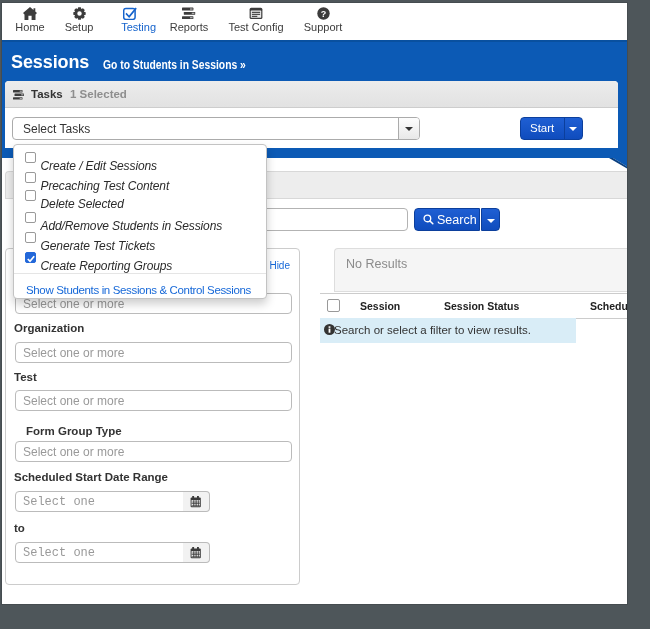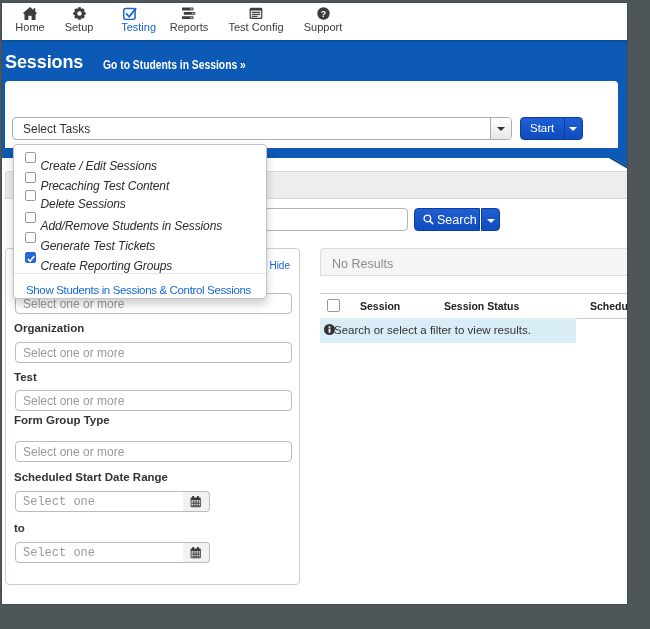--- a/index.html
+++ b/index.html
@@ -11,29 +11,29 @@
 
 .navitem { position:absolute; top:3px; text-align:center; color:#444; }
 .navitem .ic { height:13px; margin-bottom:2px; }
 .navitem .lb { font-size:11px; color:#3c3c3c; }
 .navitem.active .lb { color:#1563cc;text-align:right; }
 
 
 #ribbon { position:absolute; left:0; top:37px; width:625px; height:118px; background:#0c5ab5; border-top:2px solid #09509f; }
 #fold { position:absolute; left:0; top:155px; width:625px; height:12px; }
 
-#sessTitle { position:absolute; left:3px; top:49px; color:#fff; font-size:18px; font-weight:bold; letter-spacing:-0.1px; }
+#sessTitle { position:absolute; left:9px; top:49px; color:#fff; font-size:18px; font-weight:bold; letter-spacing:-0.1px; }
 #gotoLink { position:absolute; left:101px; top:55px; color:#fff; font-size:12px; font-weight:bold; transform:scaleX(.86); transform-origin:0 0; }
 
 
 #taskPanel { position:absolute; left:3px; top:78px; width:613px; height:67px; background:#fff; border-radius:4px 4px 0 0; }
 #taskHead { position:absolute; left:0; top:0; width:613px; height:27px; background:linear-gradient(#ececec,#e2e2e2); border-bottom:1px solid #cdcdcd; border-radius:4px 4px 0 0; }
 #taskHead .ttl { position:absolute; left:26px; top:7px; font-size:11.5px; font-weight:bold; color:#333; }
 #taskHead .sel { position:absolute; left:65px; top:7px; font-size:11.5px; font-weight:bold; color:#8e8e8e; }
-#combo { position:absolute; left:7px; top:36px; width:500px; height:23px; background:#fff; border:1px solid #ababab; border-radius:4px; }
+#combo { position:absolute; left:7px; top:36px; width:408px; height:23px; background:#fff; border:1px solid #ababab; border-radius:4px; }
 #combo .txt { position:absolute; left:10px; top:4px; font-size:12px; color:#333; }
 #combo .car { position:absolute; right:0; top:0; width:21px; height:21px; border-left:1px solid #ababab; background:linear-gradient(#fdfdfd,#e8e8e8); border-radius:0 3px 3px 0; }
 .caret-d { width:0; height:0; border-left:4px solid transparent; border-right:4px solid transparent; border-top:4px solid #333; position:absolute; }
 .caret-w { width:0; height:0; border-left:4px solid transparent; border-right:4px solid transparent; border-top:4px solid #fff; position:absolute; }
 #startBtn { position:absolute; left:515px; top:36px; width:63px; height:23px; border-radius:4px; background:linear-gradient(#1f5fd3,#0f4cbd); border:1px solid #0c3f9c; }
 #startBtn .lab { position:absolute; left:9px; top:4px; color:#fff; font-size:11.5px; }
 #startBtn .div { position:absolute; left:43px; top:0; width:1px; height:21px; background:#0c3f9c; }
 
 
 #findHead { position:absolute; left:3px; top:168px; width:622px; height:28px; background:#ededed; border:1px solid #d8d8d8; border-right:none; border-radius:4px 0 0 0; }
@@ -45,21 +45,21 @@
 
 
 #filterPanel { position:absolute; left:3px; top:245px; width:295px; height:337px; border:1px solid #ccc; border-radius:4px; background:#fff; }
 #filterPanel .hide { position:absolute; right:9px; top:11px; color:#1668d8; font-size:10px; }
 .finput { position:absolute; left:9px; width:277px; height:21px; border:1px solid #bbb; border-radius:4px; background:#fff; font-size:12px; color:#999; padding:3px 0 0 7px; }
 .flabel { position:absolute; left:8px; font-size:11.5px; font-weight:bold; color:#333; }
 .dinput { position:absolute; left:9px; width:169px; height:21px; border:1px solid #bbb; border-radius:4px 0 0 4px; background:#fff; font-size:12px; color:#999; padding:3px 0 0 7px;font-family:Liberation Mono, monospace; }
 .daddon { position:absolute; left:177px; width:27px; height:21px; border:1px solid #bbb; border-left:none; border-radius:0 4px 4px 0; background:#f2f2f2; }
 
 
-#noRes { position:absolute; left:318px; top:245px; width:307px; height:28px; background:#f5f5f5; border:1px solid #ddd; border-right:none; border-radius:4px 0 0 0; }
+#noRes { position:absolute; left:332px; top:245px; width:307px; height:44px; background:#f5f5f5; border:1px solid #ddd; border-right:none; border-radius:4px 0 0 0; }
 #noRes span { position:absolute; left:11px; top:8px; color:#8b8b8b; font-size:12.5px; }
 #tblHead { position:absolute; left:318px; top:290px; width:307px; height:26px; background:#fff; border-top:1px solid #ccc; border-bottom:1px solid #ccc; }
 #tblHead .cb { position:absolute; left:7px; top:5px; }
 #tblHead b { position:absolute; top:6px; font-size:10.5px; color:#222; }
 #infoRow { position:absolute; left:318px; top:315px; width:256px; height:25px; background:#d9edf7; font-size:11.5px; color:#333; }
 
 
 #menu { position:absolute; left:11px; top:141px; width:254px; height:155px; background:#fff; border:1px solid #c3c3c3; border-radius:4px; box-shadow:0 5px 10px rgba(0,0,0,.2); }
 #menu .item { position:absolute; left:11px; height:20px; font-size:12px; color:#2b2b2b; }
 #menu .item .bx { position:absolute; left:0; top:1px; }
@@ -128,20 +128,36 @@
 
   <div id="ribbon"></div>
   <svg id="fold" width="625" height="12" viewBox="0 0 625 12">
       <path d="M0 0 L625 0 L625 8.5 L611 0 Z" fill="#0c5ab5"></path>
       <path d="M611 0 L625 8.5 L625 10.5 L607 0 Z" fill="#0a4080"></path>
     </svg>
   <div id="sessTitle">Sessions</div>
   <div id="gotoLink">Go to Students in Sessions »</div>
 
   <div id="taskPanel">
+    <div id="taskHead">
+      <svg style="position:absolute;left:8px;top:9px" width="12" height="10" viewBox="0 0 12 10">
+          <g fill="#3c3c3c">
+            <rect x="0" y="0" width="9.5" height="2.4" rx="0.5"></rect>
+            <rect x="1.5" y="3.6" width="9.5" height="2.4" rx="0.5"></rect>
+            <rect x="0" y="7.2" width="9.5" height="2.4" rx="0.5"></rect>
+          </g>
+          <g fill="#aaa">
+            <rect x="6.7" y="0.6" width="2.2" height="1.2"></rect>
+            <rect x="8.2" y="4.2" width="2.2" height="1.2"></rect>
+            <rect x="6.7" y="7.8" width="2.2" height="1.2"></rect>
+          </g>
+        </svg>
+      <span class="ttl">Tasks</span>
+        <span class="sel">1 Selected</span>
+    </div>
     <div id="combo">
       <span class="txt">Select Tasks</span>
       <span class="car">
           <span class="caret-d" style="left:6px;top:9px"></span>
         </span>
     </div>
     <div id="startBtn">
       <span class="lab">Start</span>
       <span class="div"></span>
       <span class="caret-w" style="left:48px;top:9px"></span>
@@ -161,21 +177,21 @@
       <span class="caret-w" style="left:5px;top:10px"></span>
     </div>
 
   <div id="filterPanel">
     <span class="hide">Hide</span>
     <div class="finput" style="top:44px;">Select one or more</div>
     <div class="flabel" style="top:73px;">Organization</div>
     <div class="finput" style="top:93px;">Select one or more</div>
     <div class="flabel" style="top:122px;">Test</div>
     <div class="finput" style="top:141px;">Select one or more</div>
-    <div class="flabel" style="top:165px;">Form Group Type</div>
+    <div class="flabel" style="top:176px;margin-left:12px;">Form Group Type</div>
     <div class="finput" style="top:192px;">Select one or more</div>
     <div class="flabel" style="top:222px;">Scheduled Start Date Range</div>
     <div class="dinput" style="top:242px;">Select one</div>
     <div class="daddon" style="top:242px;">
         <svg style="position:absolute;left:7px;top:4px" width="12" height="12" viewBox="0 0 12 12">
           <rect x="2.2" y="0" width="1.9" height="2.6" fill="#3a3a3a"></rect>
           <rect x="7.0" y="0" width="1.9" height="2.6" fill="#3a3a3a"></rect>
           <rect x="0.6" y="1.6" width="10.2" height="9.6" rx="1" fill="#3a3a3a"></rect>
           <rect x="1.5" y="4.2" width="8.4" height="6" fill="#fff"></rect>
           <g fill="#3a3a3a">
@@ -232,21 +248,21 @@
     <div class="item" style="top:6px;">
         <span class="bx cbx"></span>
         <span class="tx">Create / Edit Sessions</span>
       </div>
     <div class="item" style="top:26px;">
         <span class="bx cbx"></span>
         <span class="tx">Precaching Test Content</span>
       </div>
     <div class="item" style="top:44px;">
         <span class="bx cbx"></span>
-        <span class="tx">Delete Sessions</span>
+        <span class="tx">Delete Selected</span>
       </div>
     <div class="item" style="top:66px;">
         <span class="bx cbx"></span>
         <span class="tx">Add/Remove Students in Sessions</span>
       </div>
     <div class="item" style="top:86px;">
         <span class="bx cbx"></span>
         <span class="tx">Generate Test Tickets</span>
       </div>
     <div class="item" style="top:106px;">

